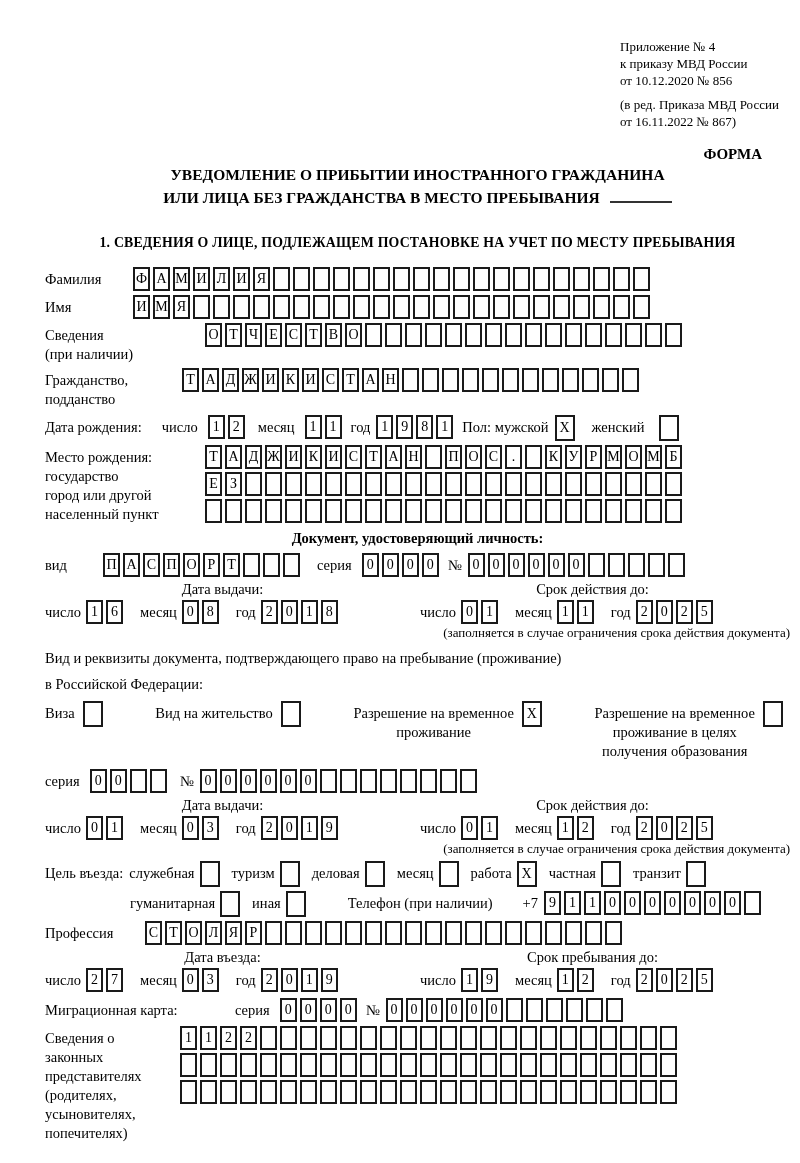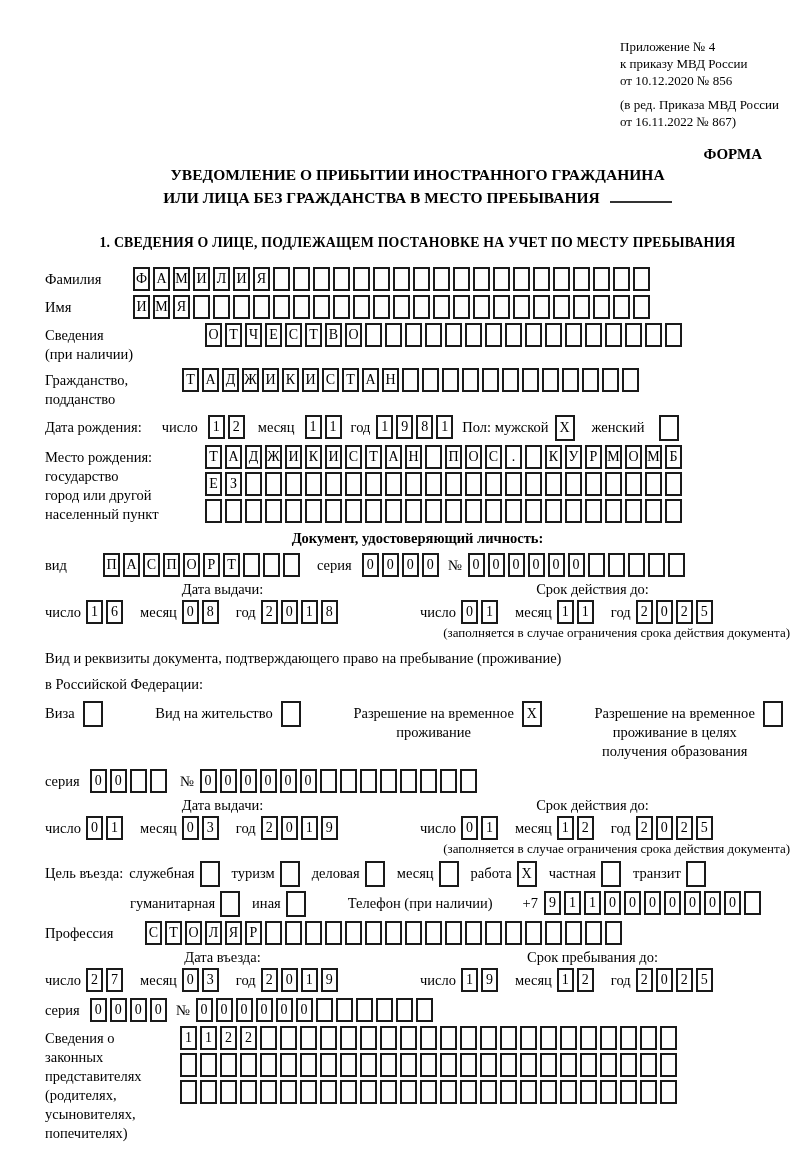--- a/index.html
+++ b/index.html
@@ -322,20 +322,21 @@
           <span class="cells grp"><span class="cell">1</span><span class="cell">9</span></span>
           <span class="inlbl">месяц</span>
           <span class="cells grp"><span class="cell">1</span><span class="cell">2</span></span>
           <span class="inlbl">год</span>
           <span class="cells"><span class="cell">2</span><span class="cell">0</span><span class="cell">2</span><span class="cell">5</span></span>
         </div>
       </div>
     </div>
 
     <div class="frow">
+      <div class="lbl w190">Миграционная карта:</div>
       <span class="inlbl">серия</span>
       <span class="cells gap10"><span class="cell">0</span><span class="cell">0</span><span class="cell">0</span><span class="cell">0</span></span>
       <span class="inlbl gap6">№</span>
       <span class="cells gap6"><span class="cell">0</span><span class="cell">0</span><span class="cell">0</span><span class="cell">0</span><span class="cell">0</span><span class="cell">0</span><span class="cell"></span><span class="cell"></span><span class="cell"></span><span class="cell"></span><span class="cell"></span><span class="cell"></span></span>
     </div>
 
     <div class="frow">
       <div class="lbl w135">
         <div>Сведения о</div>
         <div>законных</div>

